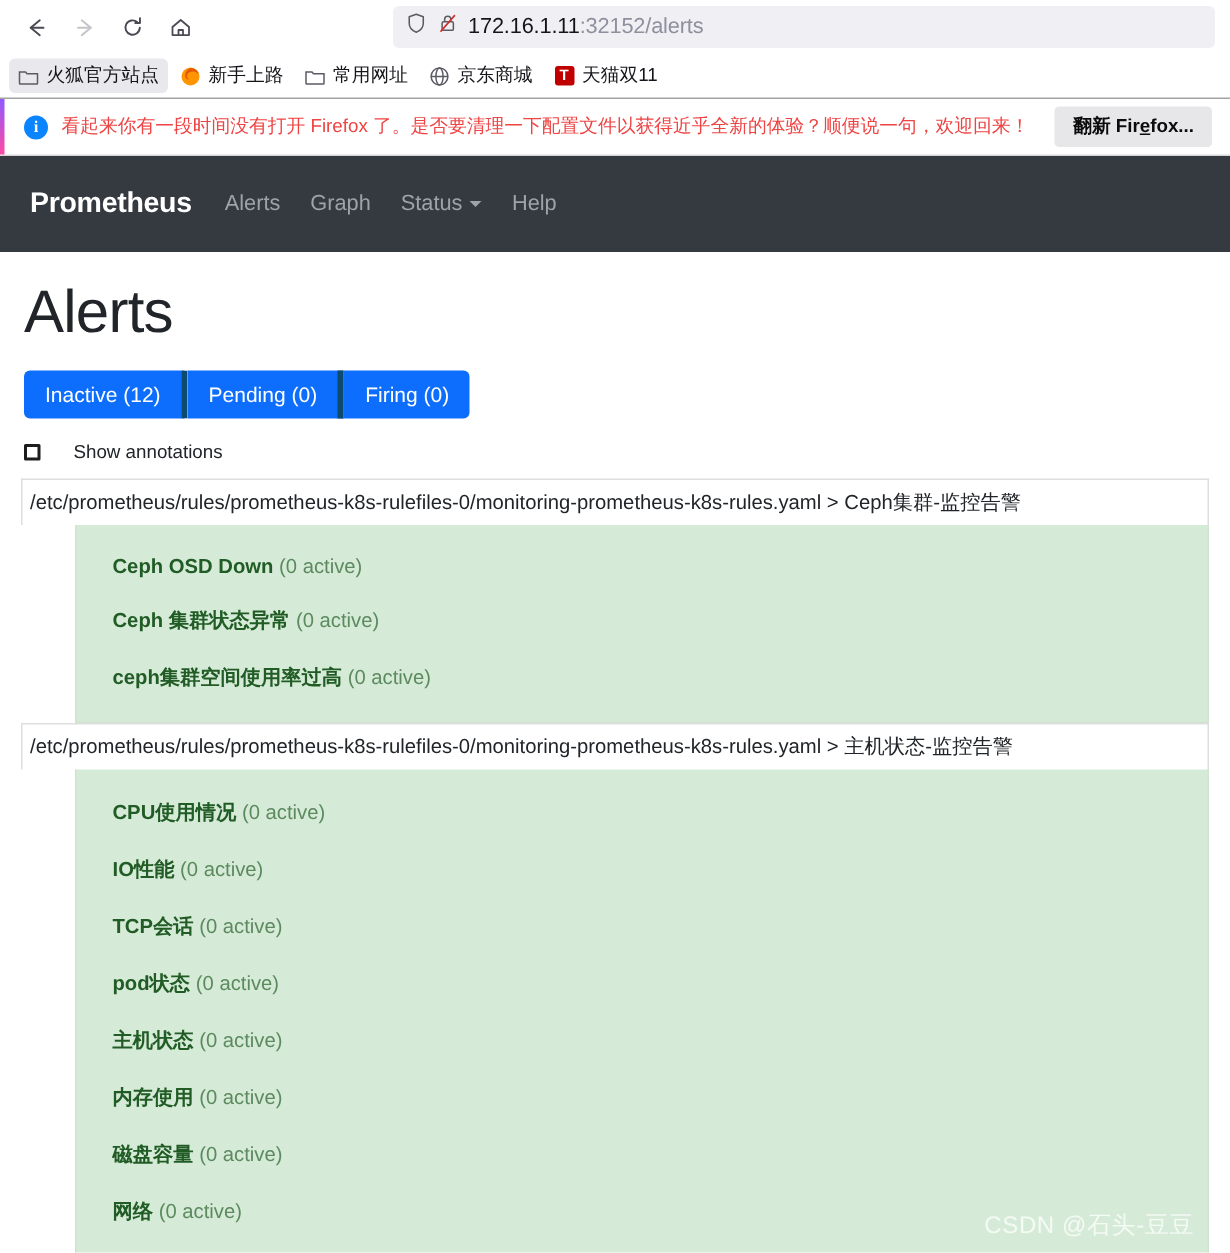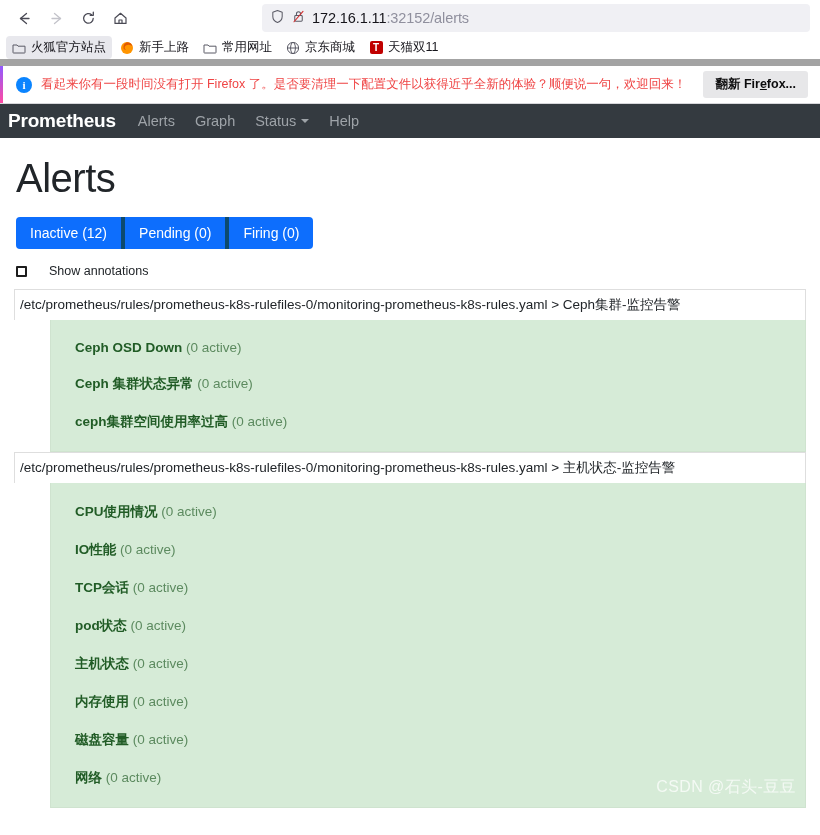--- a/index.html
+++ b/index.html
@@ -47,21 +47,21 @@
   .url-text .dim { color: #8f8f9d; }
 
   
   .bookmarks {
     height: 30px;
     background: #ffffff;
     display: flex;
     align-items: center;
     padding: 0 6px;
     gap: 2px;
-    border-bottom: 7px solid #a3a3a3;
+    border-bottom: 1px solid #a3a3a3;
   }
   .bm {
     display: flex; align-items: center; gap: 5px;
     padding: 3px 6px;
     border-radius: 4px;
     font-size: 12.5px;
     color: #15141a;
     white-space: nowrap;
     cursor: pointer;
   }
@@ -105,25 +105,25 @@
     font-weight: bold;
     color: #0c0c0d;
     padding: 5px 12px;
     cursor: pointer;
     white-space: nowrap;
   }
   .notif-btn u { text-decoration: underline; }
 
   
   .prom-nav {
-    height: 34px;
+    height: 64px;
     background: #343a40;
     display: flex;
     align-items: center;
-    padding: 0 8px;
+    padding: 0 20px;
   }
   .prom-brand {
     color: #ffffff;
     font-size: 19px;
     font-weight: bold;
     margin-right: 22px;
     cursor: pointer;
     letter-spacing: -0.2px;
   }
   .prom-links { display: flex; align-items: center; gap: 20px; }

